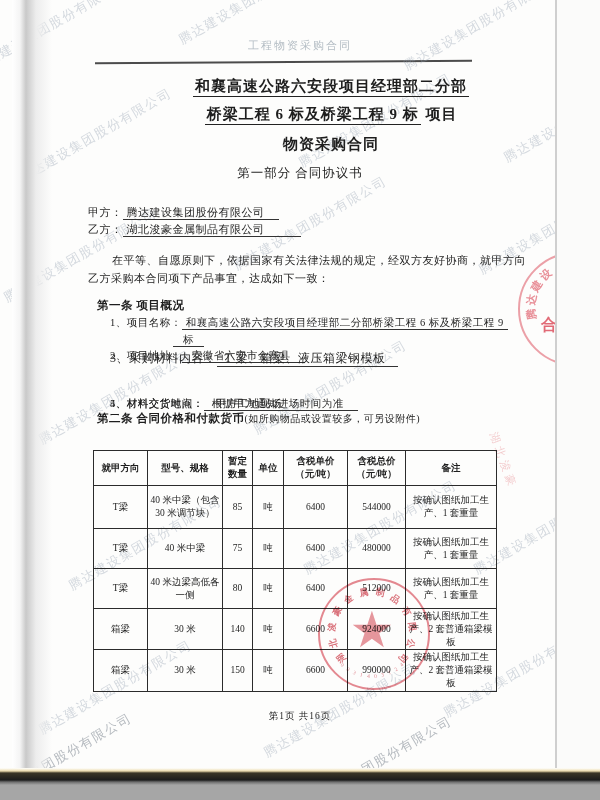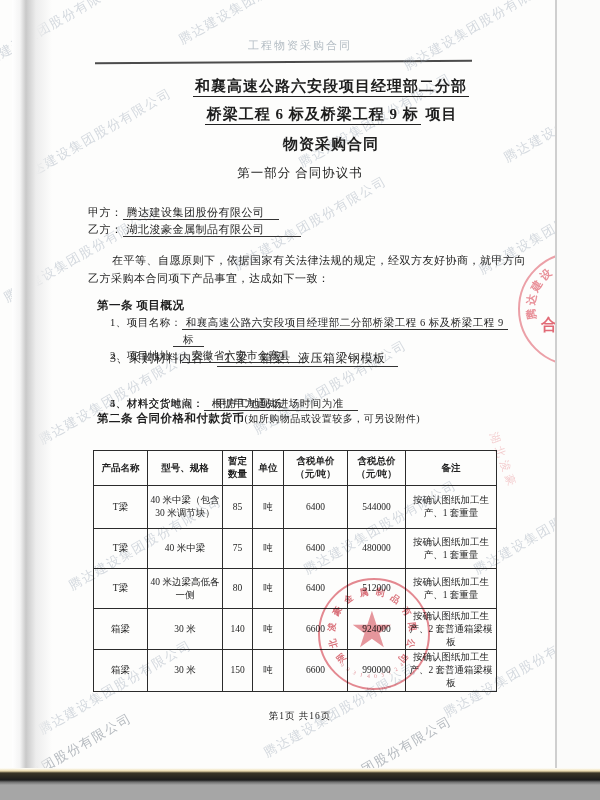--- a/index.html
+++ b/index.html
@@ -142,21 +142,21 @@
       <col style="width:54px">
         <col style="width:75px">
         <col style="width:30px">
         <col style="width:31px">
       <col style="width:64px">
         <col style="width:58px">
         <col style="width:91px">
     </colgroup>
     <tbody>
         <tr style="height:35px">
-      <th><span>产品名称</span><span class="h2"></span></th>
+      <th><span>就甲方向</span><span class="h2"></span></th>
       <th><span>型号、规格</span><span class="h2"></span></th>
       <th><span>暂定</span><span class="h2">数量</span></th>
       <th><span>单位</span><span class="h2"></span></th>
       <th><span>含税单价</span><span class="h2">（元/吨）</span></th>
       <th><span>含税总价</span><span class="h2">（元/吨）</span></th>
       <th><span>备注</span><span class="h2"></span></th>
     </tr>
     <tr style="height:43px">
       <td>T梁</td>
           <td>40 米中梁（包含 30 米调节块）</td>

